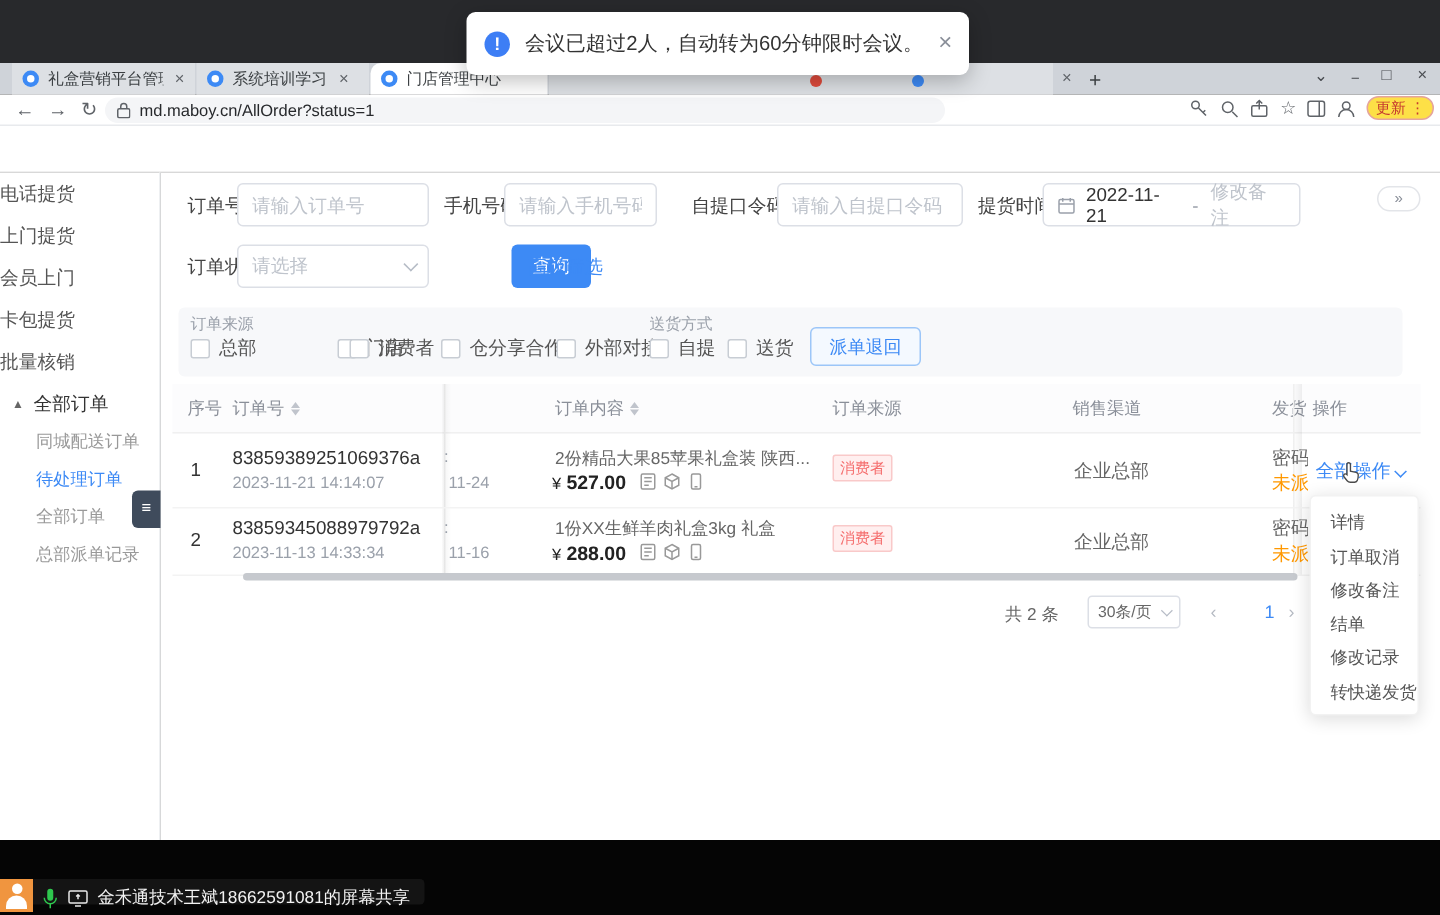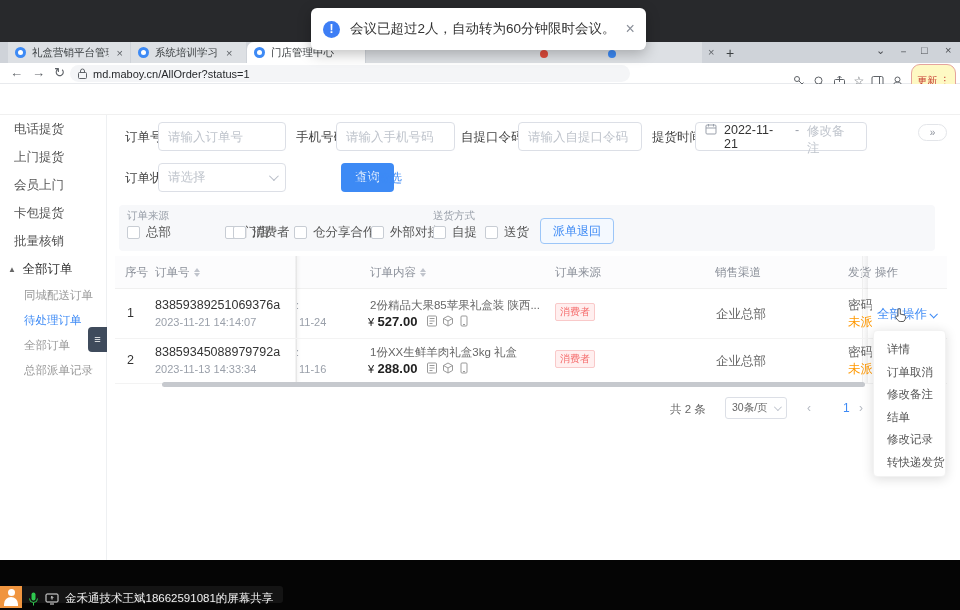--- a/index.html
+++ b/index.html
@@ -24,21 +24,21 @@
   .tab-x-lone { position:absolute; left:708px; top:46px; color:#5f6368; font-size:11px; }
   .winctl { position:absolute; top:44px; font-size:11px; color:#4a4d52; }
 
   .addrbar { left:0; top:63px; width:960px; height:21px; background:#fff; border-bottom:1px solid #e8eaed; }
   .nav-ic { position:absolute; top:65px; color:#5f6368; font-size:13px; }
   .omnibox { position:absolute; left:70px; top:65px; width:560px; height:17px; border-radius:9px; background:#f4f5f7; display:flex; align-items:center; padding:0 8px; }
   .url { font-size:11px; color:#27292c; margin-left:6px; white-space:nowrap; }
   .addr-right { position:absolute; right:4px; top:64px; display:flex; align-items:center; gap:7px; }
   .addr-right svg { display:block; }
   .star { color:#5f6368; font-size:12px; }
-  .update-pill { border:1px solid #e5a49c; color:#c5392f; border-radius:9px; font-size:10px; padding:9px 5px; background:#fef9c3; white-space:nowrap; }
+  .update-pill { border:1px solid #e5a49c; color:#c5392f; border-radius:9px; font-size:10px; padding:0 5px; background:#fde047; white-space:nowrap; }
 
   
   .toast { left:311px; top:8px; width:335px; height:42px; background:#fff; border-radius:6px; box-shadow:0 4px 14px rgba(0,0,0,.25); display:flex; align-items:center; padding:0 12px; z-index:60; }
   .toast .info { width:17px; height:17px; border-radius:50%; background:#3d7ef5; color:#fff; font-size:12px; font-weight:bold; text-align:center; line-height:17px; flex:0 0 auto; }
   .toast .msg { font-size:13.5px; color:#333; margin:0 10px; white-space:nowrap; }
   .toast .close { color:#8a8f99; font-size:16px; margin-left:auto; }
 
   
   .app-header { left:0; top:84px; width:960px; height:31px; background:#fff; border-bottom:1px solid #f0f0f0; z-index:5; }
   .burger { position:absolute; left:6px; top:86px; width:28px; height:27px; background:#3d8af5; border-radius:2px; display:flex; flex-direction:column; justify-content:center; gap:3px; align-items:center; }
@@ -51,36 +51,36 @@
   .quick { position:absolute; left:546px; top:91px; font-size:13.5px; color:#9a8fe8; }
   .hdr-avatar { position:absolute; left:738px; top:88px; width:20px; height:20px; border-radius:50%; background:#e6e8eb; overflow:hidden; }
   .hdr-avatar::before { content:""; position:absolute; left:6.5px; top:4px; width:7px; height:7px; border-radius:50%; background:#fff; }
   .hdr-avatar::after { content:""; position:absolute; left:3px; top:12px; width:14px; height:9px; border-radius:7px 7px 0 0; background:#fff; }
   .username { position:absolute; left:763px; top:92px; font-size:12.5px; color:#5a5e66; }
   .logout { position:absolute; left:838px; top:92px; font-size:12.5px; color:#5a5e66; display:flex; align-items:center; gap:4px; }
 
   
   .sidebar { left:0; top:115px; width:107px; height:445px; background:#fff; border-right:1px solid #eef0f2; z-index:4; }
   .side-section { height:37px; line-height:37px; background:#eceef1; padding-left:14px; font-size:13.5px; color:#2f2f2f; }
-  .side-item { height:28px; line-height:28px; padding-left:14px; font-size:12.5px; color:#555; }
+  .side-item { height:28px; line-height:28px; font-size:12.5px; color:#555; }
   .side-group { height:28px; line-height:28px; padding-left:8px; font-size:12.5px; color:#333; }
   .side-group .arr { display:inline-block; font-size:8px; color:#666; margin-right:3px; transform:translateY(-1px); }
   .side-sub { height:25px; line-height:25px; padding-left:24px; font-size:11.5px; color:#999; }
   .side-sub.active { color:#3d8af5; }
   .drawer-handle { position:absolute; right:-1px; top:212px; width:19px; height:25px; background:#3f4b5c; border-radius:4px 0 0 4px; color:#fff; font-size:11px; text-align:center; line-height:25px; }
 
   
   .content { left:107px; top:115px; width:853px; height:445px; background:#fff; }
 
   .flabel { position:absolute; font-size:12.5px; color:#444; }
   .finput { position:absolute; height:29px; border:1px solid #dcdfe6; border-radius:4px; background:#fff; font-size:12.5px; color:#333; padding:0 9px; outline:none; font-family:"Liberation Sans","DejaVu Sans",sans-serif; }
   .finput::placeholder { color:#bfc4cc; }
   .fselect { position:absolute; height:29px; border:1px solid #dcdfe6; border-radius:4px; background:#fff; display:flex; align-items:center; padding:8px 9px; font-size:12.5px; color:#bfc4cc; }
   .chev { width:7px; height:7px; border-right:1.5px solid #b6bcc6; border-bottom:1.5px solid #b6bcc6; transform:rotate(45deg) translateY(-2px); margin-left:auto; }
-  .daterange { position:absolute; height:29px; border:1px solid #dcdfe6; border-radius:4px; background:#fff; display:flex; padding:0 9px; font-size:12.5px; }
+  .daterange { position:absolute; height:29px; border:1px solid #dcdfe6; border-radius:4px; background:#fff; display:flex; align-items:center; padding:0 9px; font-size:12.5px; }
   .btn-primary { position:absolute; height:29px; background:#3d8af5; color:#fff; border:none; border-radius:4px; font-size:12.5px; padding:0 14px; font-family:inherit; }
   .link-adv { position:absolute; font-size:12.5px; color:#3d8af5; }
   .collapse-pill { position:absolute; left:811px; top:9px; width:29px; height:17px; border:1px solid #e3e5e9; border-radius:9px; background:#fff; color:#8a8f99; font-size:10px; text-align:center; line-height:15px; }
 
   .check-panel { position:absolute; left:12px; top:90px; width:816px; height:46px; background:#f7f8fa; border-radius:4px; }
   .cp-label { position:absolute; top:4px; font-size:10.5px; color:#9aa0aa; }
   .cb-item { position:absolute; top:19px; display:flex; align-items:center; gap:6px; font-size:12.5px; color:#555; }
   .cb { width:13px; height:13px; border:1px solid #c8cdd4; border-radius:2px; background:#fff; }
   .btn-outline { position:absolute; left:421px; top:13px; height:26px; border:1px solid #9cc6f8; color:#3d8af5; background:#f4f9ff; border-radius:4px; font-size:12px; padding:0 12px; font-family:inherit; }
 
@@ -247,21 +247,21 @@
   <div class="side-sub">全部订单</div>
   <div class="side-sub">总部派单记录</div>
   <div class="drawer-handle">≡</div>
 </div>
 
 <div class="abs content">
 
   <span class="flabel" style="left:18px;top:14px;">订单号</span>
   <input class="finput" style="left: 51px; top: 7px; width: 128px;" placeholder="请输入订单号">
   <span class="flabel" style="left:189px;top:14px;">手机号码</span>
-  <input class="finput" style="left: 229px; top: 7px; width: 119px;" placeholder="请输入手机号码">
+  <input class="finput" style="left: 229px; top: 7px; width: 102px;" placeholder="请输入手机号码">
   <span class="flabel" style="left:354px;top:14px;">自提口令码</span>
   <input class="finput" style="left: 411px; top: 7px; width: 124px;" placeholder="请输入自提口令码">
   <span class="flabel" style="left:545px;top:14px;">提货时间</span>
   <div class="daterange" style="left:588px;top:7px;width:172px;">
     <svg width="12" height="12" viewBox="0 0 12 12">
         <rect x="1" y="2" width="10" height="9" rx="1" fill="none" stroke="#9aa0aa"></rect>
         <path d="M1 5h10M3.5 1v2.5M8.5 1v2.5" stroke="#9aa0aa"></path>
       </svg>
     <span style="color:#333;margin-left:7px;">2022-11-21</span>
     <span style="color:#9aa0aa;margin:0 8px;">-</span>

